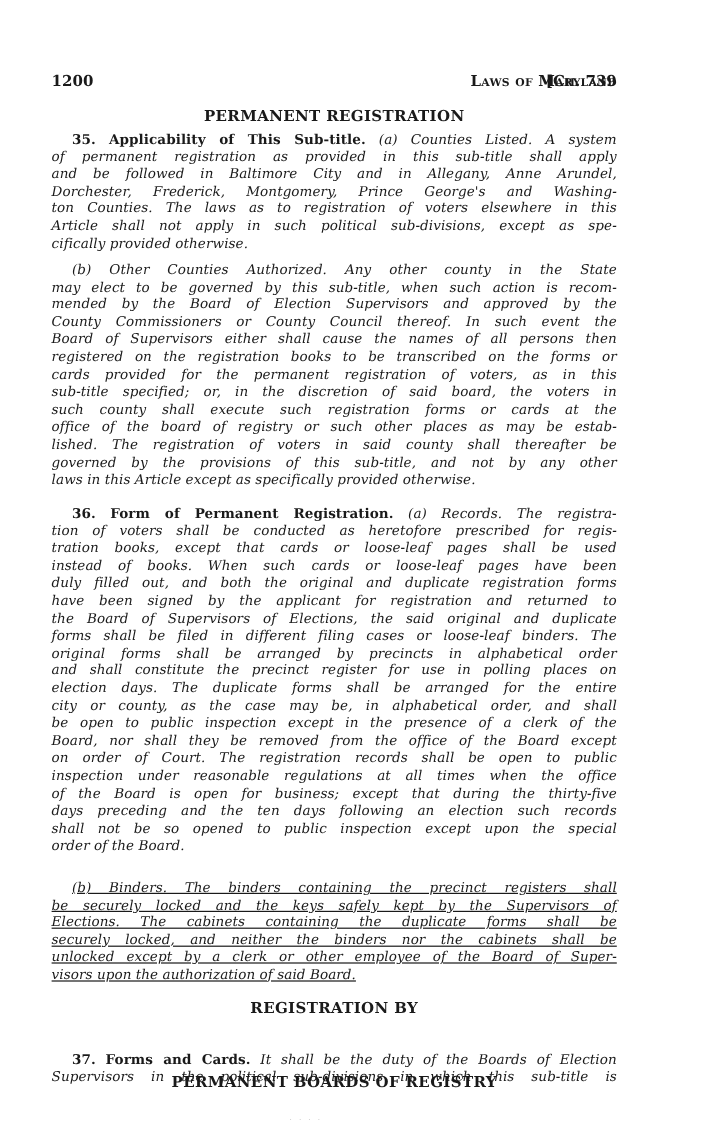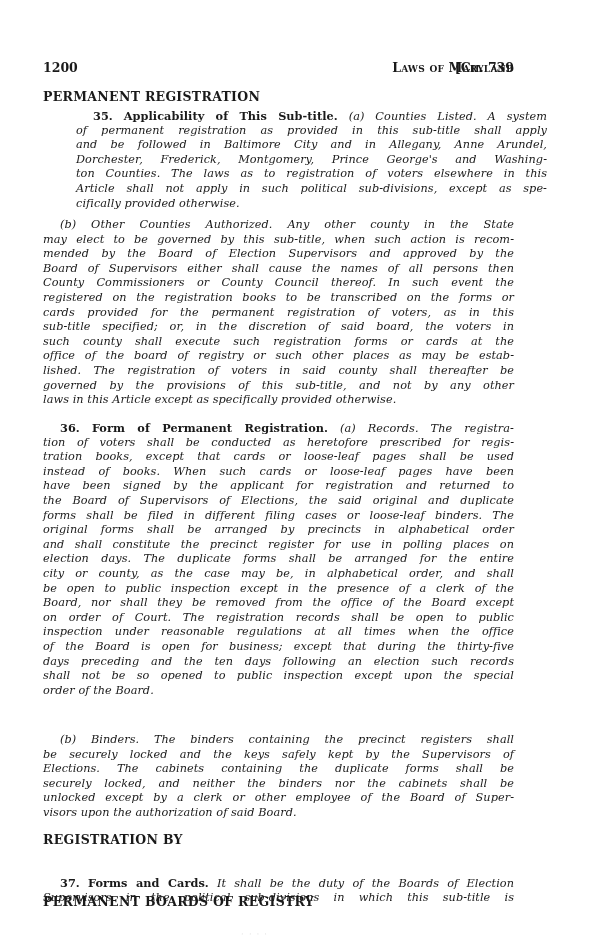--- a/index.html
+++ b/index.html
@@ -5,21 +5,21 @@
     html, body { margin: 0; padding: 0; background: #ffffff; }
     body { width: 600px; height: 947px; position: relative; overflow: hidden;
            font-family: "DejaVu Serif", "Liberation Serif", serif; color: #1a1a1a; }
     .page { position: absolute; left: 43px; top: 0; width: 471px; }
     .running-head { position: absolute; top: 60px; left: 0; width: 471px; height: 18px;
                     font-size: 12.5px; font-weight: bold; }
     .running-head .num { position: absolute; left: 0; top: 0; }
     .running-head .title { position: absolute; left: 0; width: 471px; top: 0; text-align: right;
                            font-variant: small-caps; letter-spacing: 0.2px; }
     .running-head .chap { position: absolute; right: 0; top: 0; font-variant: small-caps; }
-    .heading { text-align: left; font-weight: bold; font-size: 12.5px; letter-spacing: 0.3px;
+    .heading { text-align: center; font-weight: bold; font-size: 12.5px; letter-spacing: 0.3px;
                margin: 0; position: absolute; left: 0; width: 471px; }
     .para { position: absolute; left: 0; width: 471px; font-size: 11.3px; line-height: 14.6px;
             text-align: justify; text-align-last: justify; margin: 0; font-style: italic;
             letter-spacing: 0.05px; }
     .para .line { display: block; white-space: nowrap; text-align: justify; text-align-last: justify; height: 14.6px; }
     .para .line.last { text-align-last: left; }
     .para .line.indent { padding-left: 17px; }
     .sec-num, .sec-title { font-style: normal; font-weight: bold; }
     .dots { position: absolute; top: 930px; left: 240px; width: 30px; text-align: center;
             font-size: 6px; color: #bbb; letter-spacing: 2px; }
@@ -30,69 +30,70 @@
 <div class="page">
 
   <div class="running-head">
     <span class="num">1200</span>
     <span class="title">Laws of Maryland</span>
     <span class="chap">[Ch. 739</span>
   </div>
 
   <h2 class="heading" style="top:89px;">PERMANENT REGISTRATION</h2>
 
-  <div class="para" style="top:109px;margin-left:33px;">
+  <div class="para" style="top:109px;">
     <span class="line indent"><span class="sec-num">35.</span> <span class="sec-title">Applicability of This Sub-title.</span> <span>(a) Counties Listed. A system</span></span>
     <span class="line">of permanent registration as provided in this sub-title shall apply</span>
     <span class="line">and be followed in Baltimore City and in Allegany, Anne Arundel,</span>
     <span class="line">Dorchester, Frederick, Montgomery, Prince George's and Washing-</span>
     <span class="line">ton Counties. The laws as to registration of voters elsewhere in this</span>
     <span class="line">Article shall not apply in such political sub-divisions, except as spe-</span>
     <span class="line last">cifically provided otherwise.</span>
   </div>
 
   <div class="para" style="top:218px;">
     <span class="line indent">(b) Other Counties Authorized. Any other county in the State</span>
     <span class="line">may elect to be governed by this sub-title, when such action is recom-</span>
     <span class="line">mended by the Board of Election Supervisors and approved by the</span>
+    <span class="line">County Commissioners or County Council thereof. In such event the</span>
     <span class="line">Board of Supervisors either shall cause the names of all persons then</span>
-    <span class="line">County Commissioners or County Council thereof. In such event the</span>
     <span class="line">registered on the registration books to be transcribed on the forms or</span>
     <span class="line">cards provided for the permanent registration of voters, as in this</span>
     <span class="line">sub-title specified; or, in the discretion of said board, the voters in</span>
     <span class="line">such county shall execute such registration forms or cards at the</span>
     <span class="line">office of the board of registry or such other places as may be estab-</span>
     <span class="line">lished. The registration of voters in said county shall thereafter be</span>
     <span class="line">governed by the provisions of this sub-title, and not by any other</span>
     <span class="line last">laws in this Article except as specifically provided otherwise.</span>
   </div>
 
   <div class="para" style="top:421px;">
     <span class="line indent"><span class="sec-num">36.</span> <span class="sec-title">Form of Permanent Registration.</span> <span>(a) Records. The registra-</span></span>
     <span class="line">tion of voters shall be conducted as heretofore prescribed for regis-</span>
     <span class="line">tration books, except that cards or loose-leaf pages shall be used</span>
     <span class="line">instead of books. When such cards or loose-leaf pages have been</span>
+    <span class="line">duly filled out, and both the original and duplicate registration forms</span>
     <span class="line">have been signed by the applicant for registration and returned to</span>
     <span class="line">the Board of Supervisors of Elections, the said original and duplicate</span>
     <span class="line">forms shall be filed in different filing cases or loose-leaf binders. The</span>
     <span class="line">original forms shall be arranged by precincts in alphabetical order</span>
     <span class="line">and shall constitute the precinct register for use in polling places on</span>
     <span class="line">election days. The duplicate forms shall be arranged for the entire</span>
     <span class="line">city or county, as the case may be, in alphabetical order, and shall</span>
     <span class="line">be open to public inspection except in the presence of a clerk of the</span>
     <span class="line">Board, nor shall they be removed from the office of the Board except</span>
     <span class="line">on order of Court. The registration records shall be open to public</span>
     <span class="line">inspection under reasonable regulations at all times when the office</span>
     <span class="line">of the Board is open for business; except that during the thirty-five</span>
     <span class="line">days preceding and the ten days following an election such records</span>
     <span class="line">shall not be so opened to public inspection except upon the special</span>
     <span class="line last">order of the Board.</span>
   </div>
 
-  <div class="para" style="top:733px;">
+  <div class="para" style="top:733px;text-decoration:underline;">
     <span class="line indent">(b) Binders. The binders containing the precinct registers shall</span>
     <span class="line">be securely locked and the keys safely kept by the Supervisors of</span>
     <span class="line">Elections. The cabinets containing the duplicate forms shall be</span>
     <span class="line">securely locked, and neither the binders nor the cabinets shall be</span>
     <span class="line">unlocked except by a clerk or other employee of the Board of Super-</span>
     <span class="line last">visors upon the authorization of said Board.</span>
   </div>
 
   <h2 class="heading" style="top:832px;">REGISTRATION BY</h2>
   <h2 class="heading" style="top:854px;margin-top:40px;">PERMANENT BOARDS OF REGISTRY</h2>

